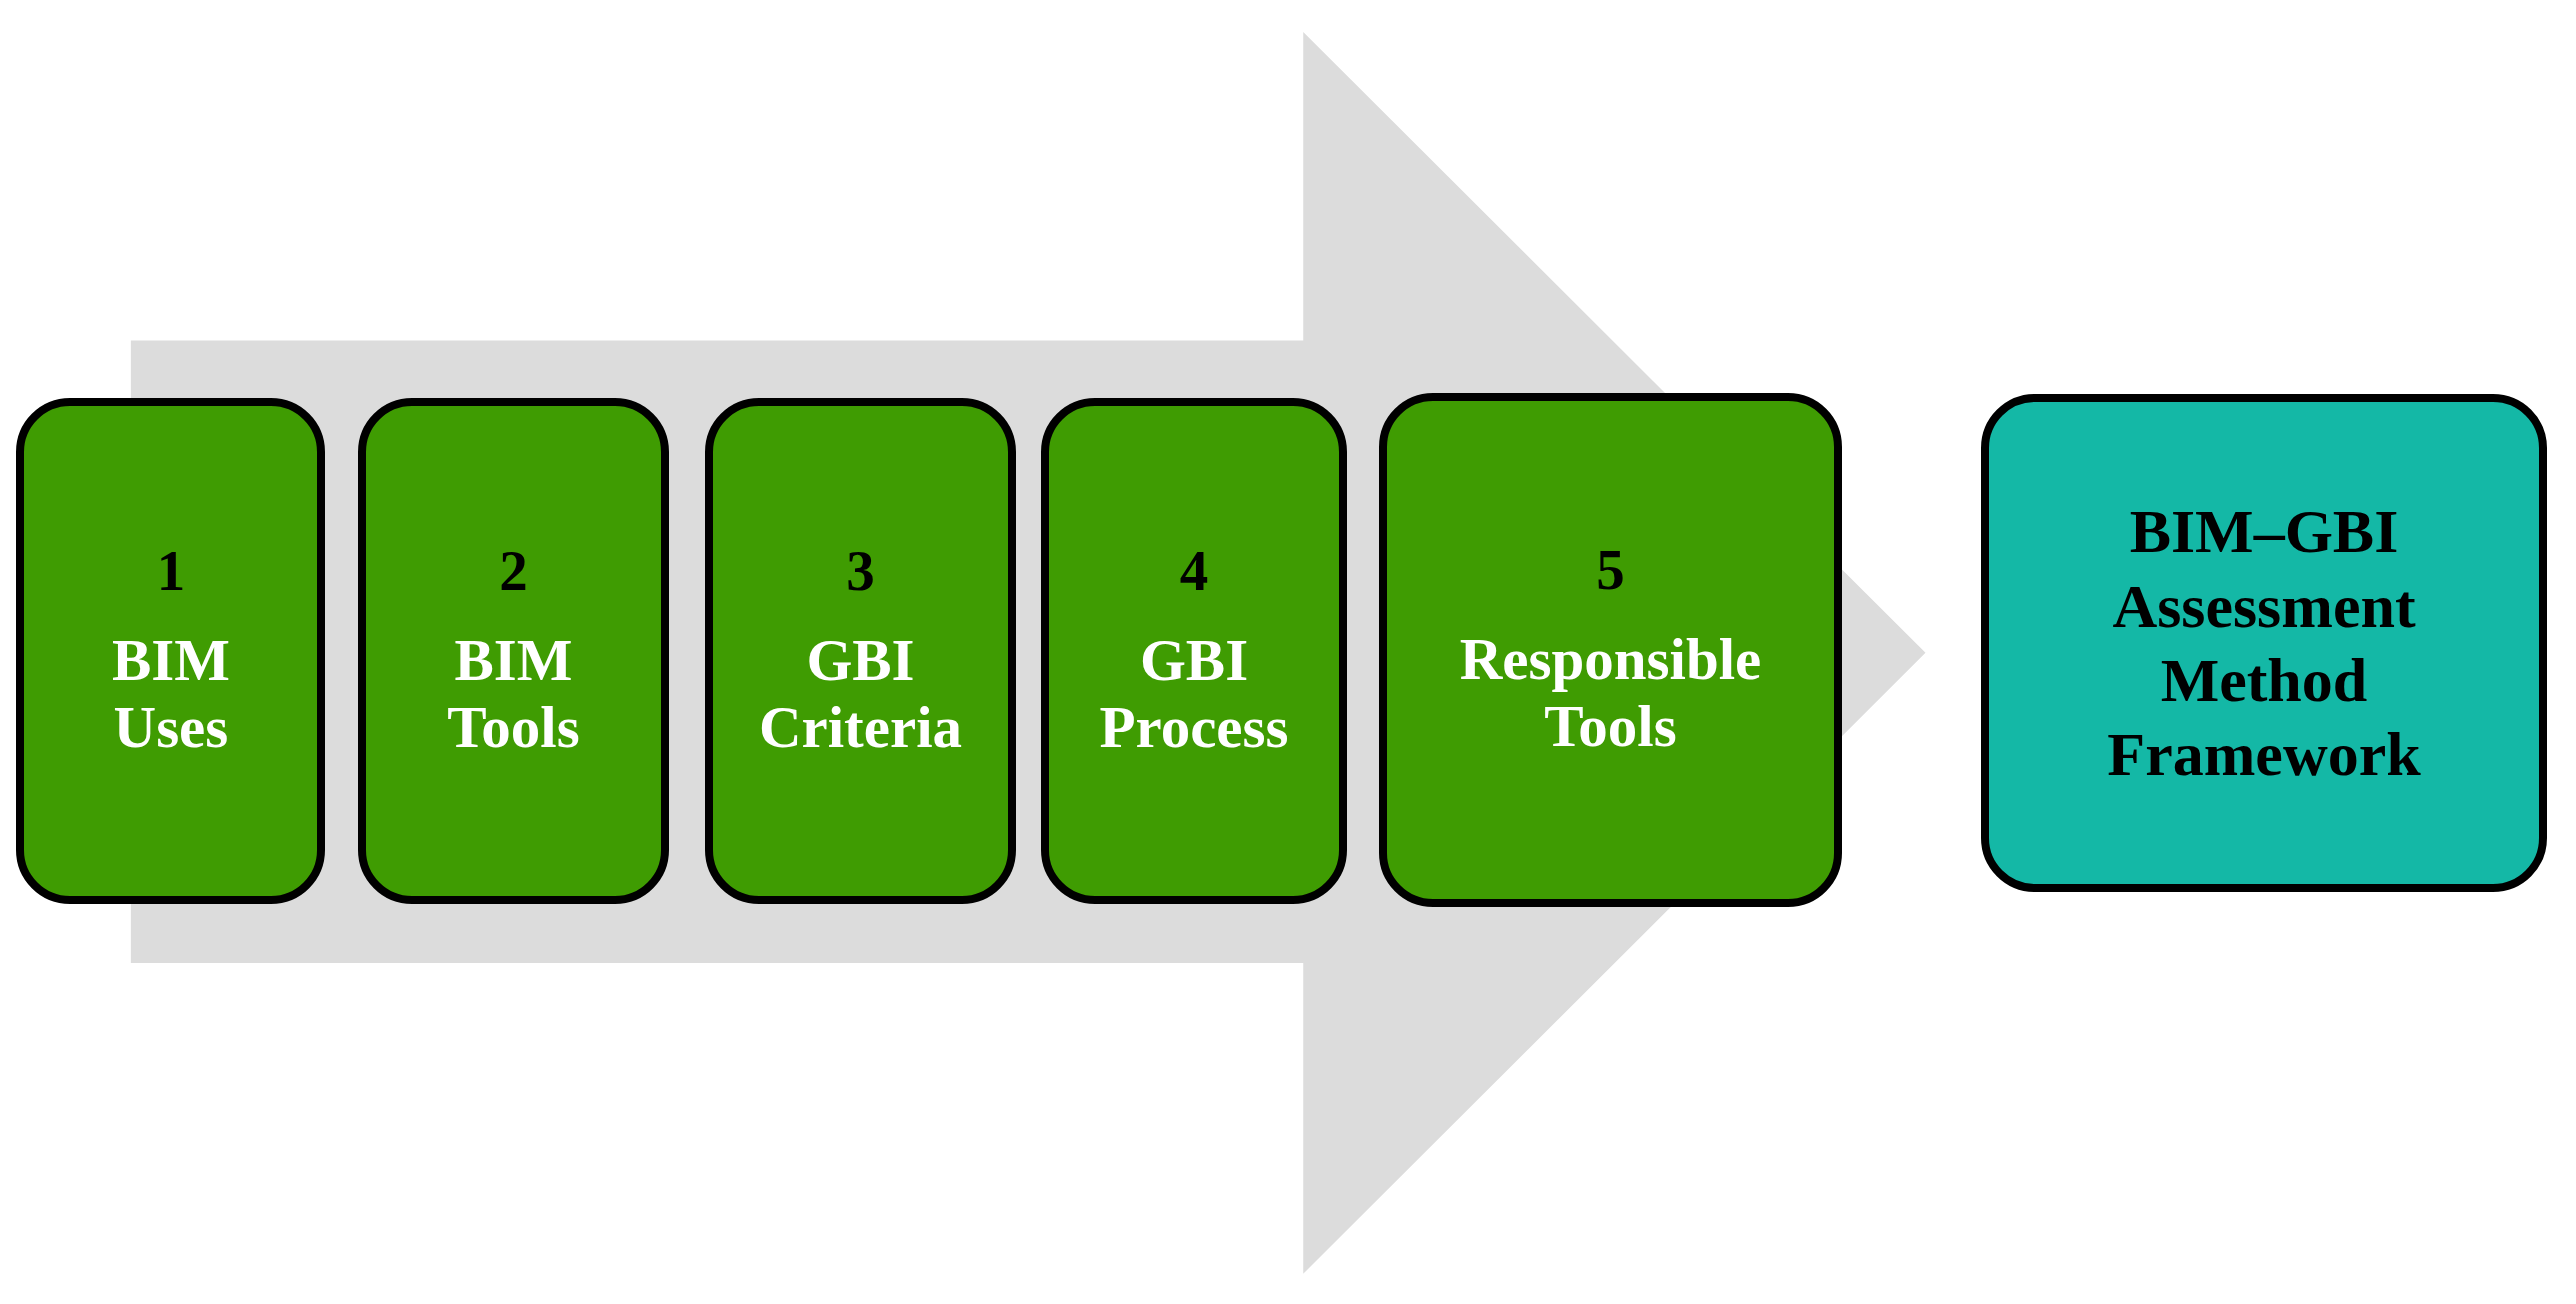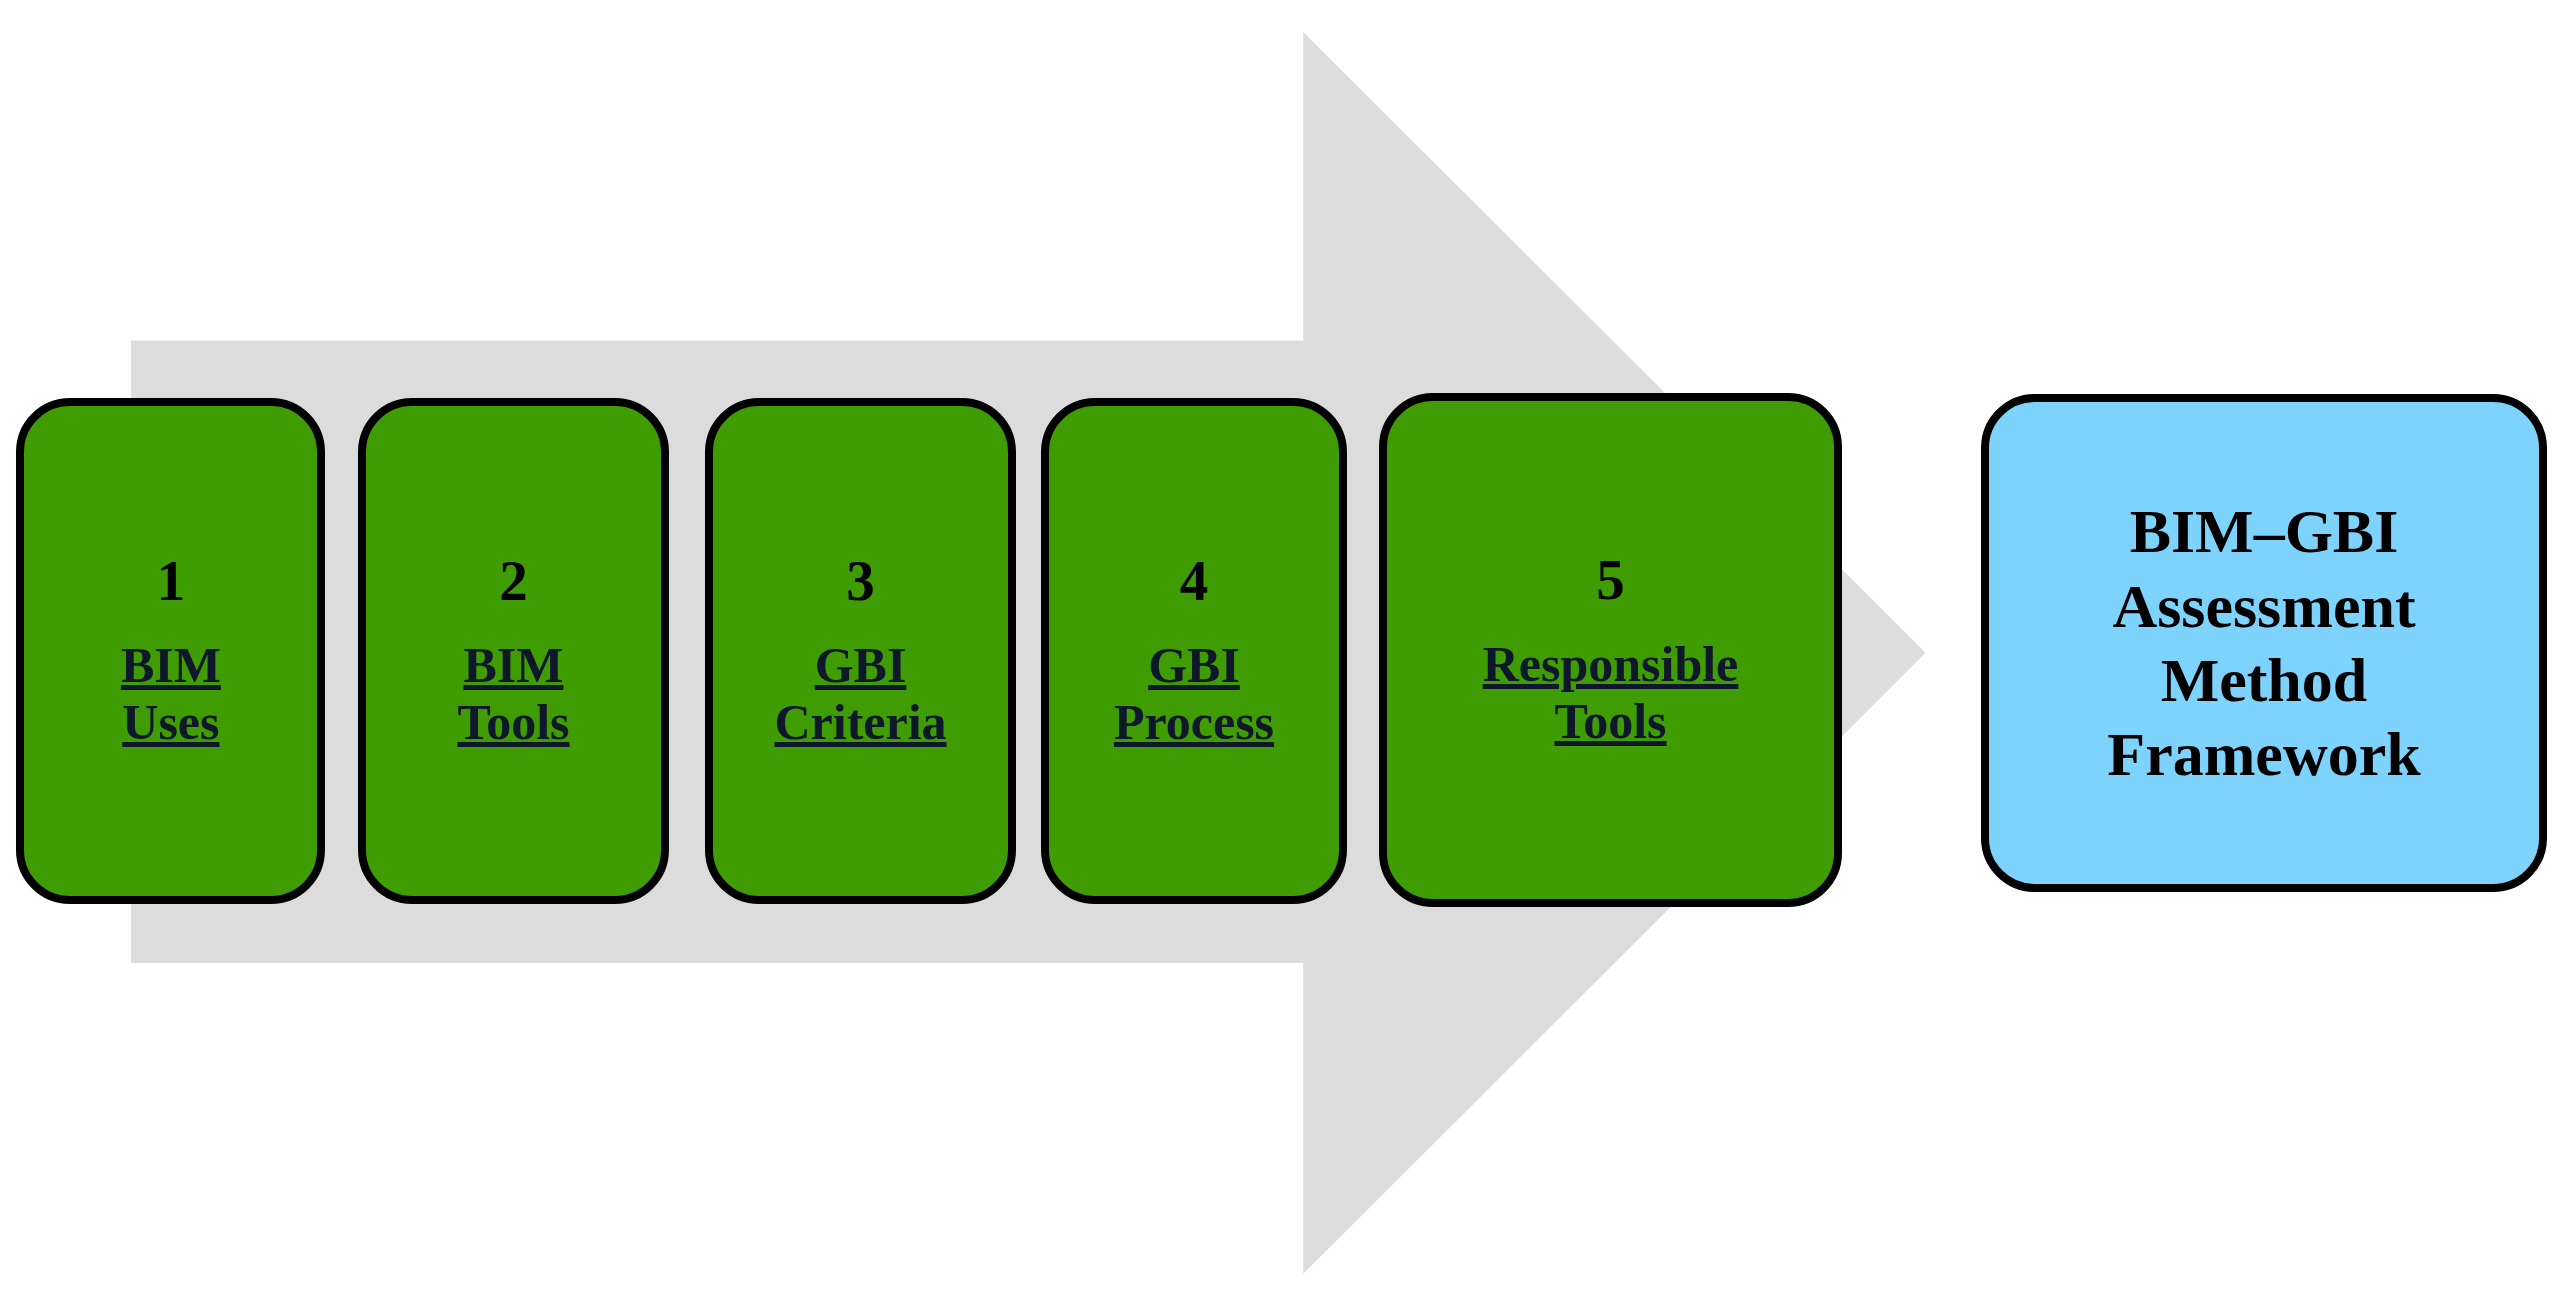--- a/index.html
+++ b/index.html
@@ -38,30 +38,29 @@
     background: #3f9c02;
   }
   .step-number {
     color: #000000;
     font-weight: bold;
     font-size: 57px;
     line-height: 1;
     margin-bottom: 28px;
   }
   .step-label {
-    color: #0f172a;
+    color: #ffffff;
     font-weight: bold;
-    font-size: 50px;
+    font-size: 59px;
     line-height: 1.13;
     padding: 0 7.4px;
     white-space: pre-line;
-    text-decoration: underline;
   }
   .result-node {
-    background: #7dd3fc;
+    background: #14b8a6;
   }
   .result-label {
     color: #000000;
     font-weight: bold;
     font-size: 62px;
     line-height: 1.2;
     padding: 0 19.3px;
     white-space: pre-line;
   }
 </style>

